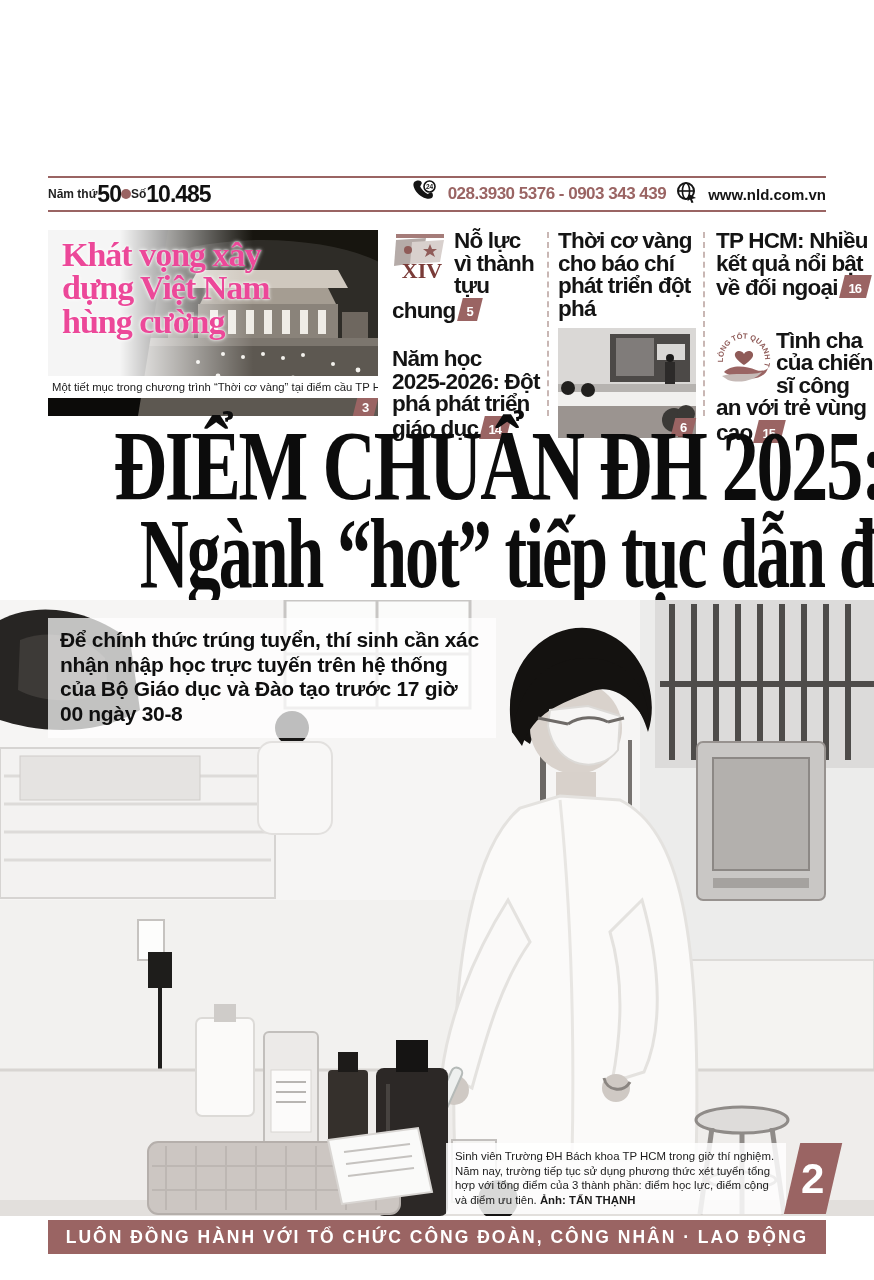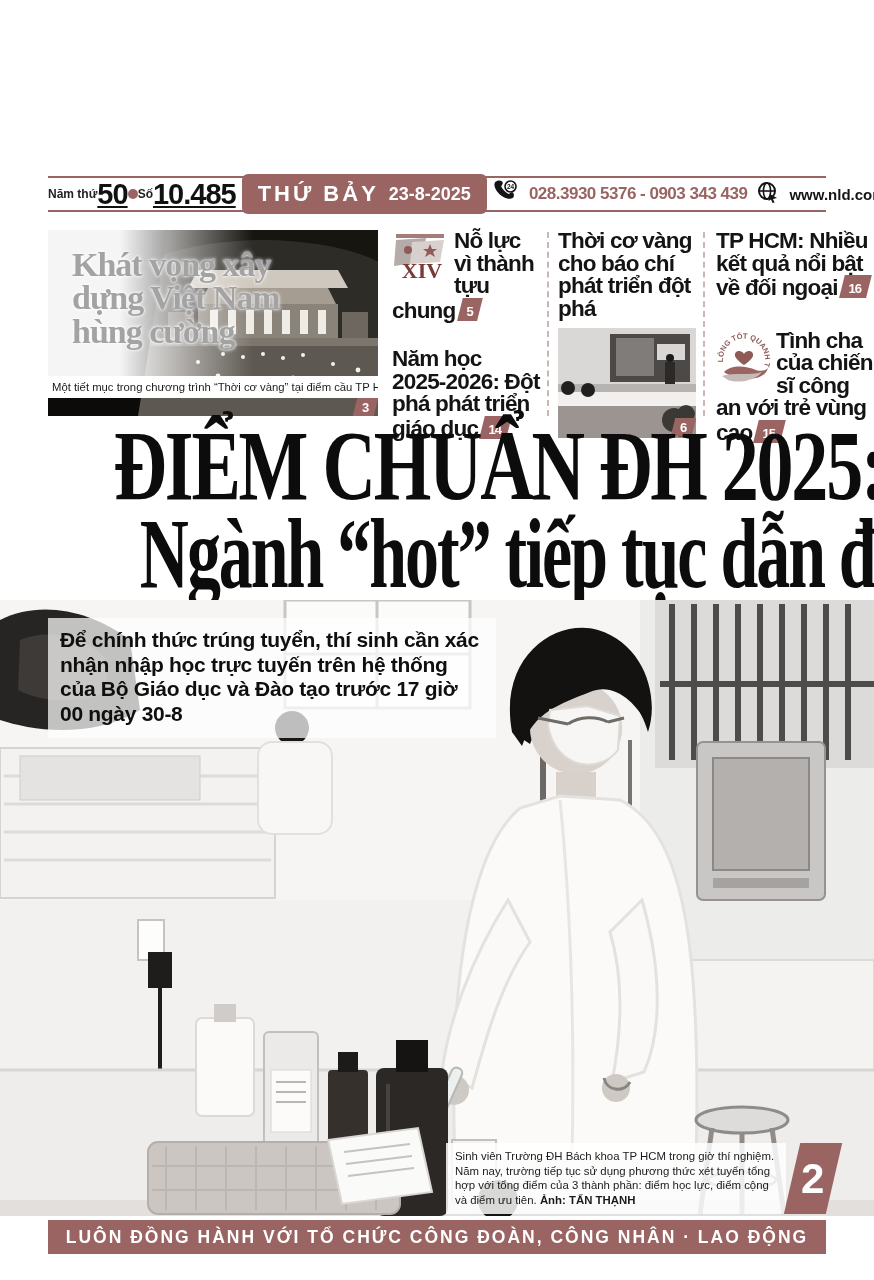--- a/index.html
+++ b/index.html
@@ -13,44 +13,44 @@
         transform:scale(1.04,1.42);transform-origin:center 20px;margin-top:16px;}
   .masthead-sub{position:absolute;top:128px;left:0;right:0;font-weight:bold;font-size:19px;
         letter-spacing:2.5px;color:#141414;white-space:nowrap;}
 
   
   .infobar{position:absolute;top:176px;left:48px;right:48px;height:32px;
         border-top:2px solid #9a6463;border-bottom:2px solid #9a6463;
         display:flex;align-items:center;justify-content:space-between;}
   .ib-left{display:flex;align-items:center;white-space:nowrap;}
   .ib-small{font-weight:bold;font-size:12px;color:#222;}
-  .ib-big{font-weight:bold;font-size:29px;color:#111;letter-spacing:-1px;text-decoration:underline;}
+  .ib-big{font-weight:bold;font-size:23px;color:#111;letter-spacing:-1px;}
   .ib-dot{width:10px;height:10px;border-radius:50%;background:#9a6463;display:inline-block;}
   .datebox{position:relative;background:#9a6463;color:#fff;border-radius:6px;
         height:40px;display:flex;align-items:center;gap:10px;padding:0 16px;
         margin:0 6px;white-space:nowrap;}
   .datebox .day{font-weight:bold;font-size:22px;letter-spacing:3px;}
   .datebox .date{font-weight:bold;font-size:18px;letter-spacing:0;}
   .ib-right{display:flex;align-items:center;gap:10px;white-space:nowrap;}
   .ib-phone{color:#9a6463;font-weight:bold;font-size:17px;letter-spacing:-0.5px;}
   .ib-site,.ib-mail{color:#151515;font-weight:bold;font-size:15px;}
   .icon{display:inline-block;vertical-align:middle;}
 
   
   .topzone{position:absolute;top:230px;left:48px;right:48px;height:188px;}
   .divider{position:absolute;top:2px;bottom:2px;width:0;border-left:2px dashed #c9b7b4;}
   .d1{left:499px;} .d2{left:655px;}
 
   .feature{position:absolute;left:0;top:0;width:330px;height:186px;background:#191715;overflow:hidden;}
   .feature .photo{position:absolute;inset:0;}
   .feature .fade{position:absolute;left:0;top:0;bottom:40px;width:62%;
         background:linear-gradient(to right,rgba(255,255,255,0.96) 35%,rgba(255,255,255,0));}
-  .feature h2{position:absolute;left:8px;top:2px;margin:16px;width:220px;
+  .feature h2{position:absolute;left:8px;top:2px;margin:6px;width:220px;
         font-family:"Liberation Serif",serif;font-size:34px;line-height:0.98;
-        letter-spacing:-1px;color:#a3a3a3;text-shadow:0 0 4px #fff,0 0 2px #fff;}
+        letter-spacing:-1px;color:#ec4899;text-shadow:0 0 4px #fff,0 0 2px #fff;}
   .feature .capstrip{position:absolute;left:0;right:0;bottom:18px;height:22px;background:#fff;
         font-size:11.3px;color:#1c1c1c;display:flex;align-items:center;padding:0 4px;white-space:nowrap;}
   .feature .fbadge{position:absolute;right:2px;bottom:0;}
 
   .pg{display:inline-block;background:#9a6463;transform:skewX(-14deg);
         padding:0 7px;margin-left:4px;vertical-align:2px;}
   .pg span{display:inline-block;transform:skewX(14deg);color:#fff;font-weight:bold;
         font-size:13px;line-height:17px;}
 
   .col{position:absolute;top:0;}
@@ -100,24 +100,20 @@
 <div class="page">
 
 
   <div class="infobar">
     <div class="ib-left">
       <span class="ib-small">Năm thứ</span>
       <span class="ib-big">50</span>
       <span class="ib-dot"></span>
       <span class="ib-small">Số</span>
       <span class="ib-big">10.485</span>
-    </div>
-    <div class="datebox">
-      <span class="day">THỨ BẢY</span>
-      <span class="date">23-8-2025</span>
     </div>
     <div class="ib-right">
       <span class="icon">
         <svg width="26" height="24" viewBox="0 0 26 24">
           <path d="M3 2 C8 -1 12 1 12 4 L10 8 C12 12 15 15 19 17 L23 15 C25 15 27 19 24 22 C20 25 10 21 5 14 C1 8 1 4 3 2 Z" fill="#141414" transform="scale(0.82)"></path>
           <circle cx="17.5" cy="6.5" r="5.5" fill="#fff" stroke="#141414" stroke-width="1.6"></circle>
           <text x="17.5" y="9" font-size="6.5" font-weight="bold" text-anchor="middle" fill="#141414" font-family="Liberation Sans, sans-serif">24</text>
         </svg>
       </span>
       <span class="ib-phone">028.3930 5376 - 0903 343 439</span>

